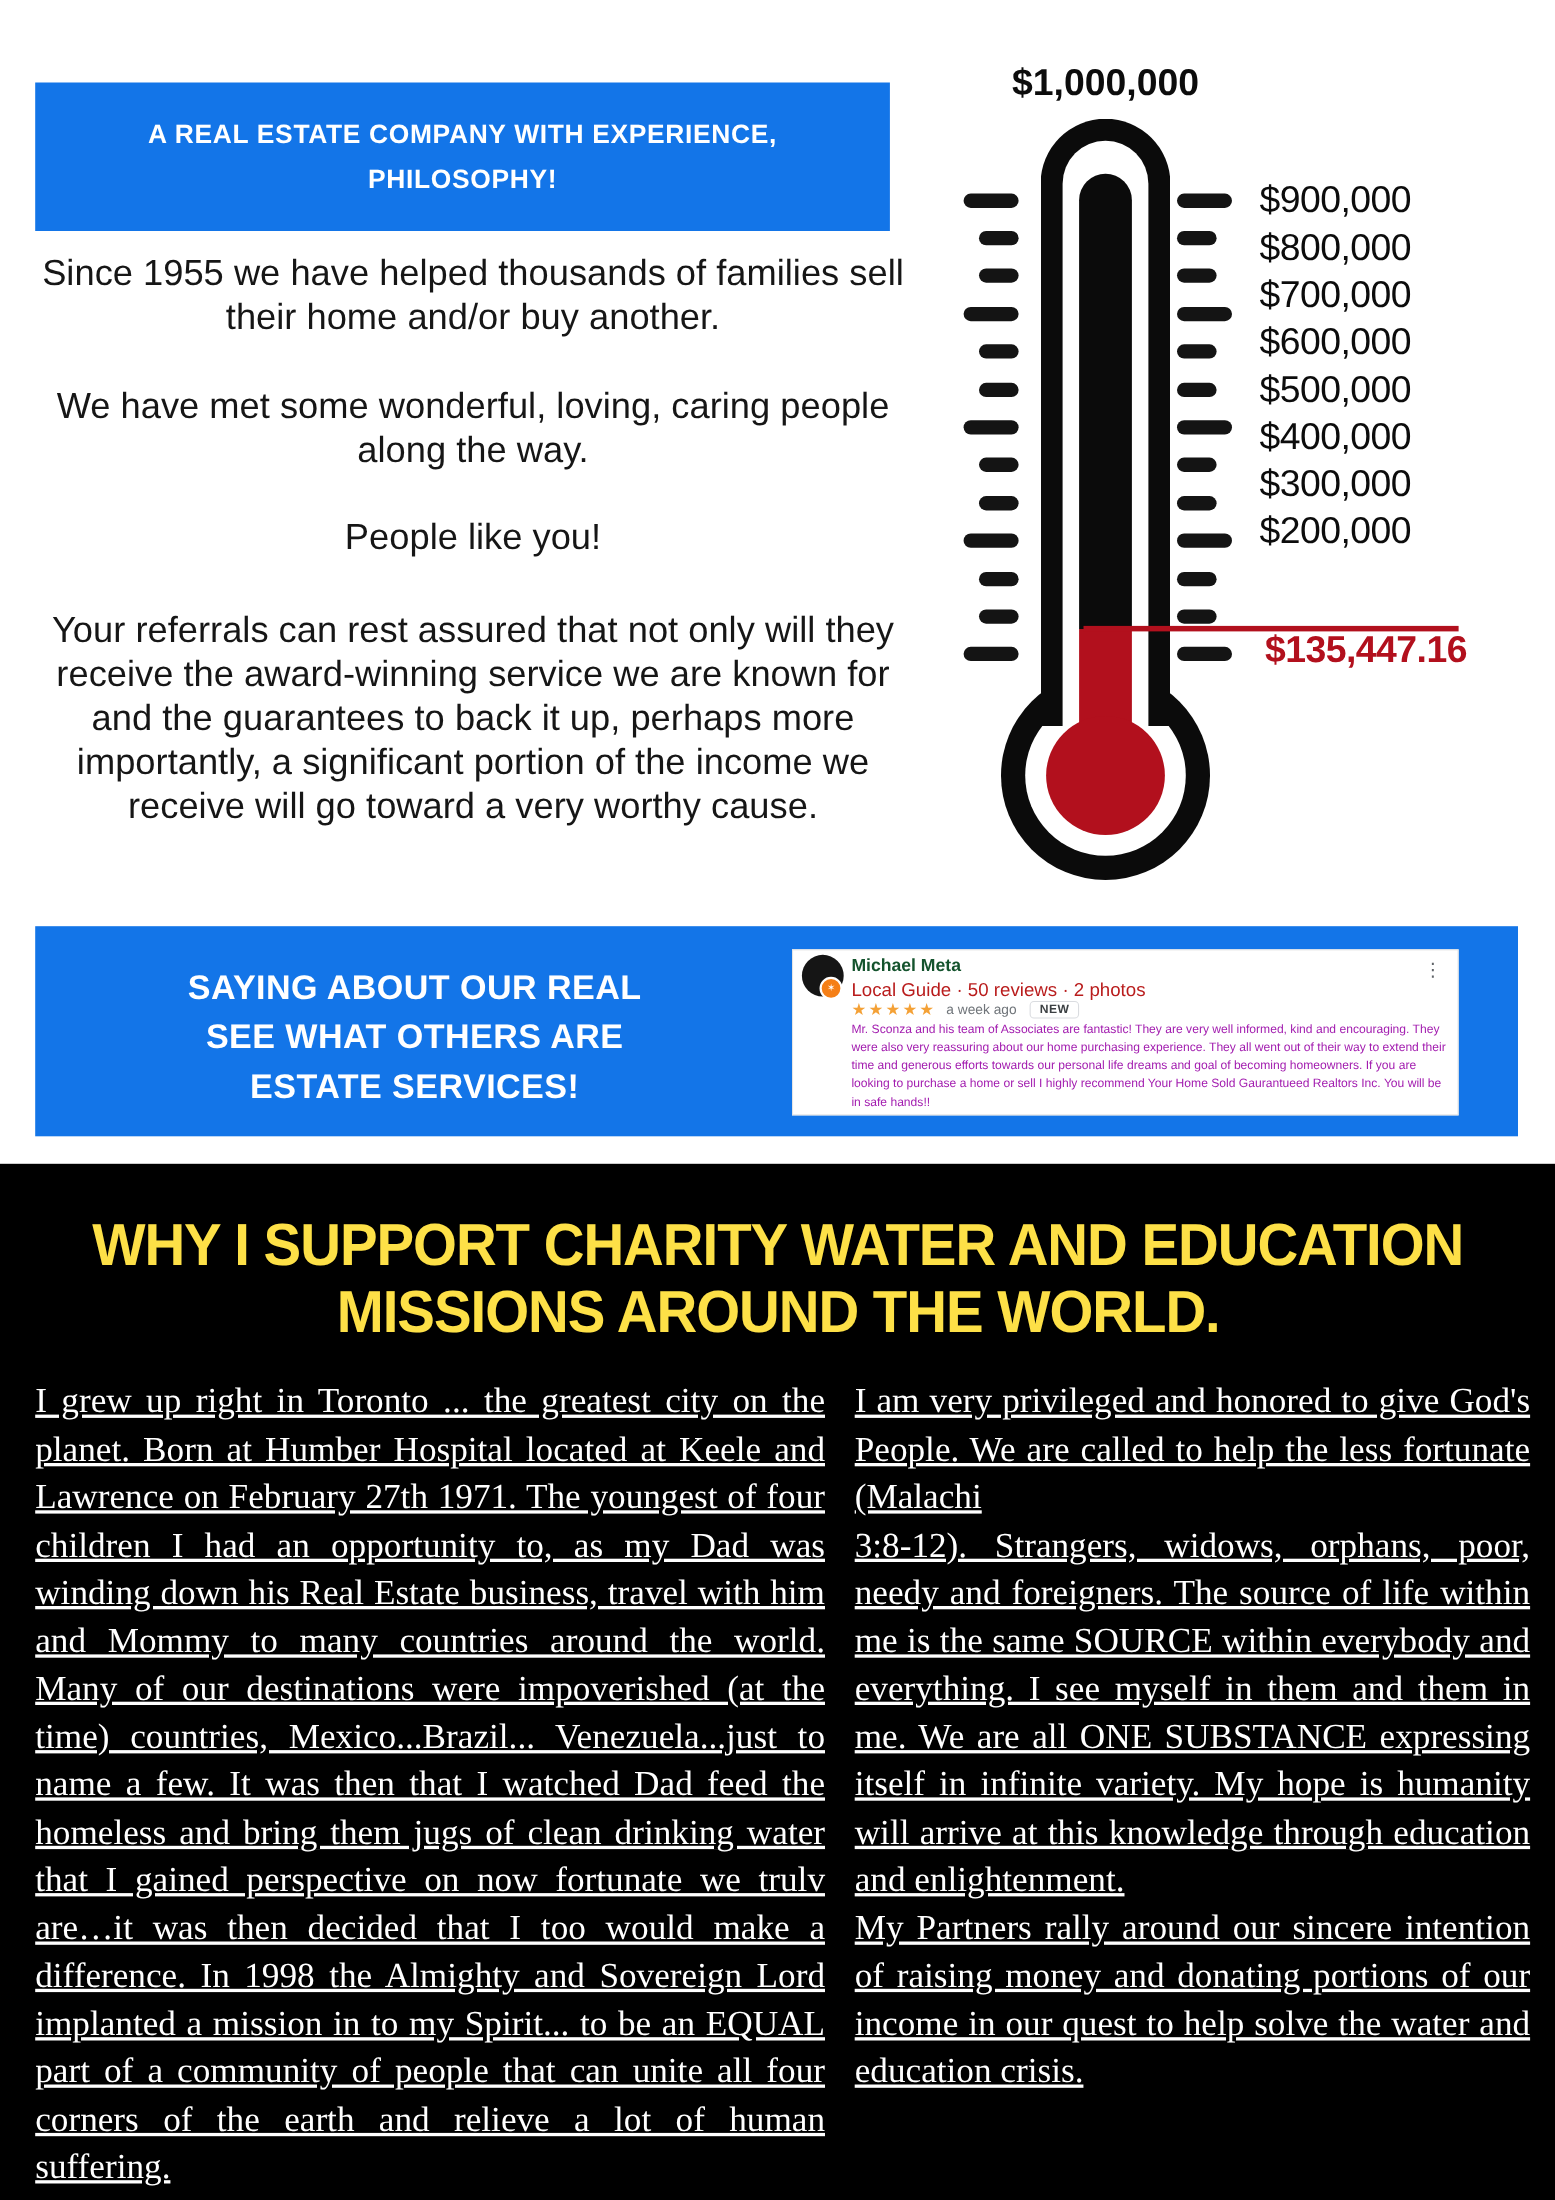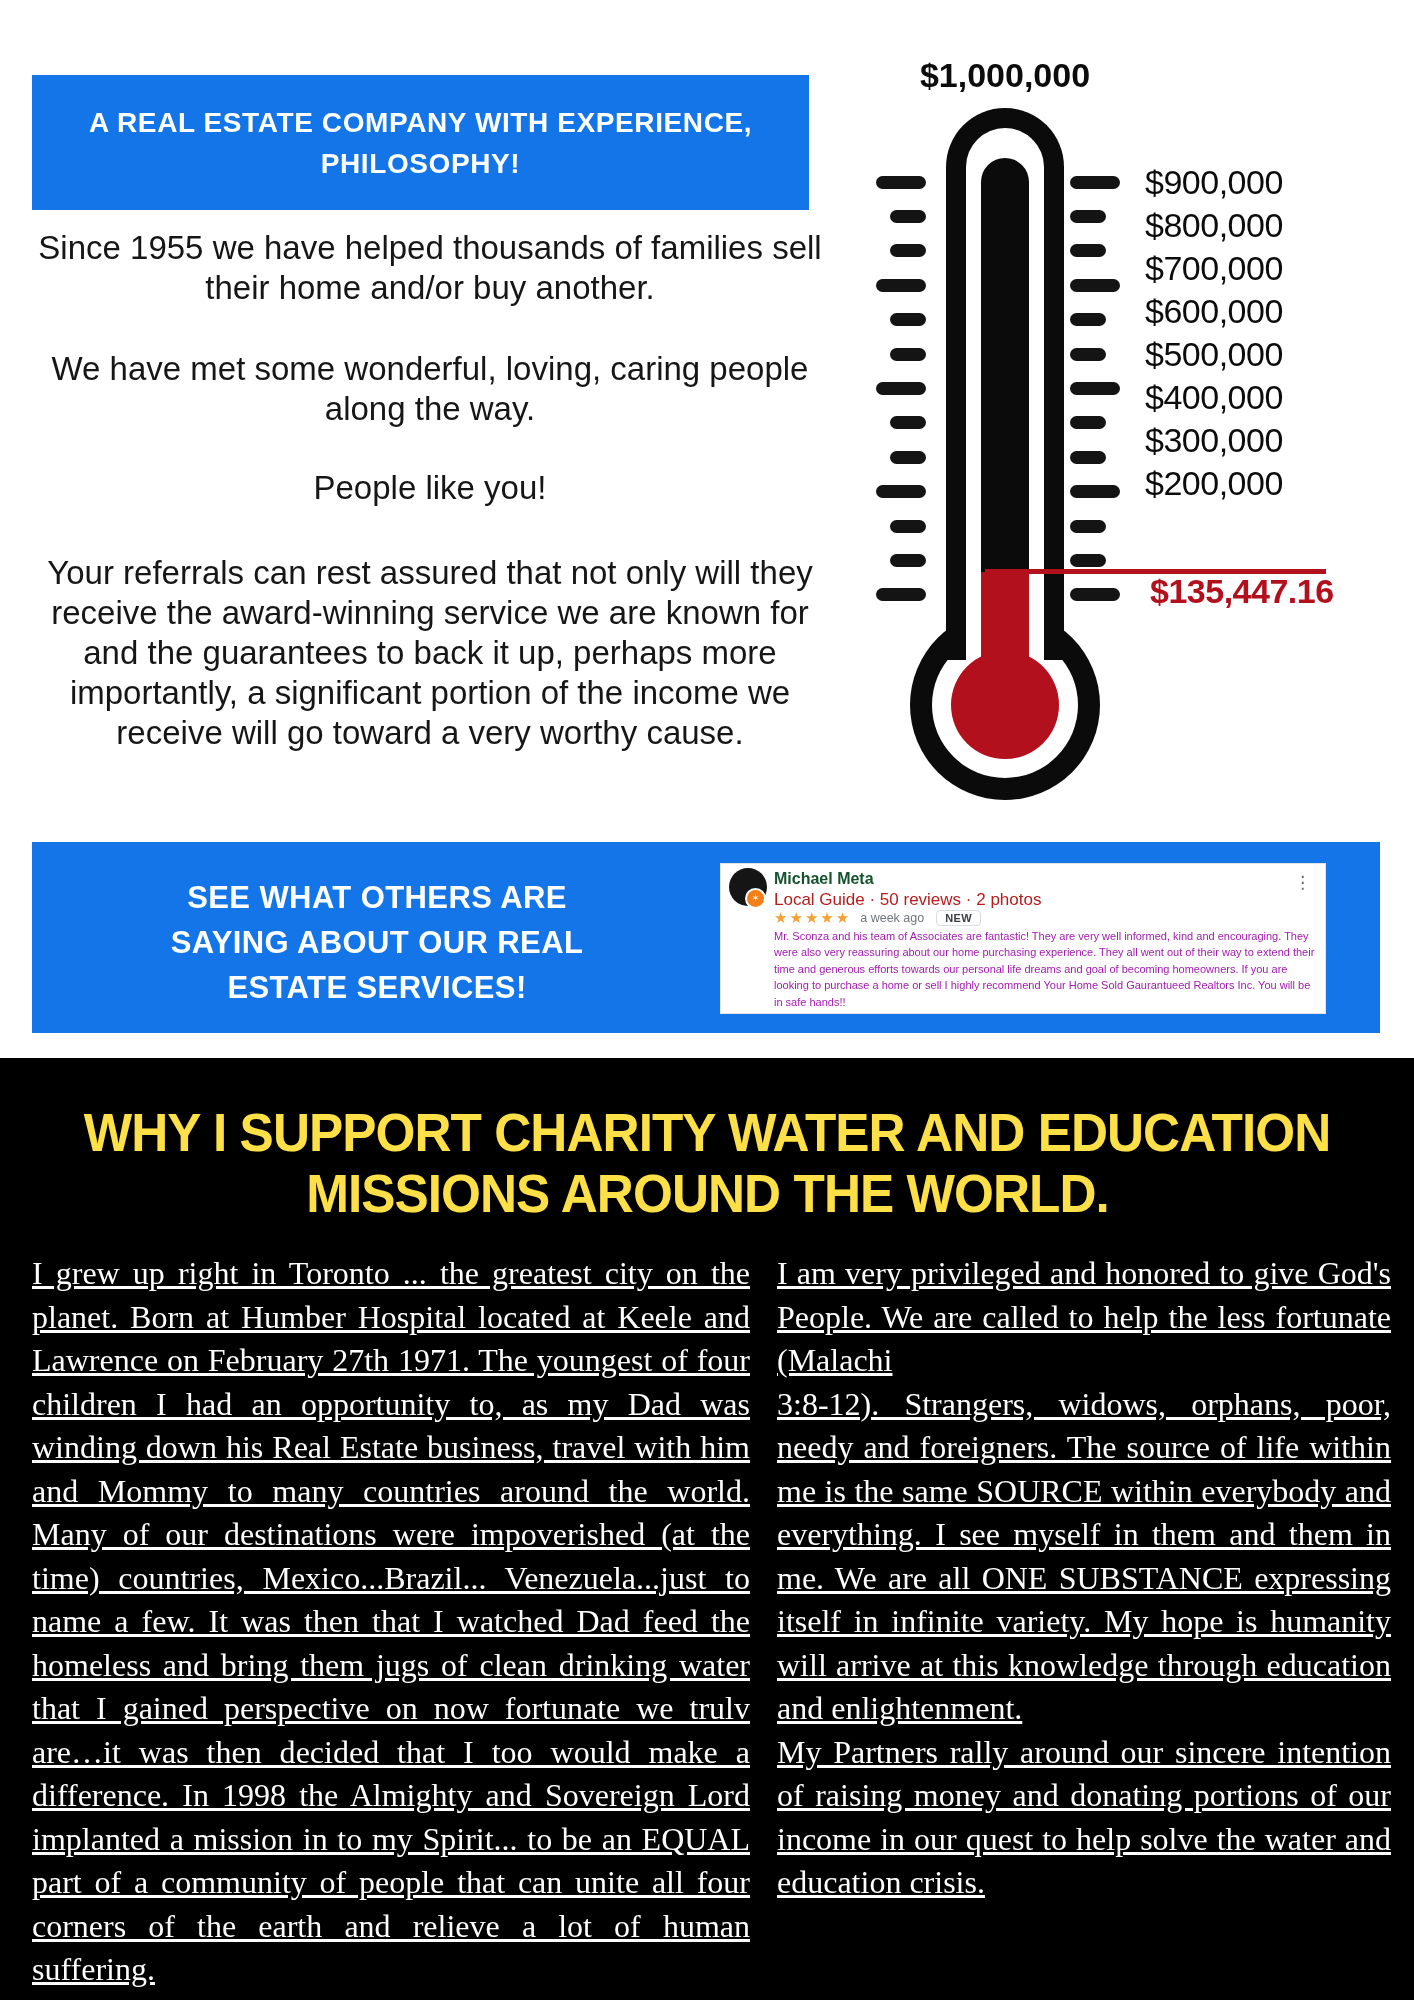--- a/index.html
+++ b/index.html
@@ -7,21 +7,21 @@
     position:relative;width:1414px;height:2000px;background:#ffffff;
     font-family:"Liberation Sans","DejaVu Sans",sans-serif;overflow:hidden;
   }
   .abs{position:absolute;}
   
   #blue-banner-1{
     left:32px;top:75px;width:777px;height:135px;background:#1375e8;
     display:flex;flex-direction:column;justify-content:center;align-items:center;
   }
   #blue-banner-1 .bl{
-    color:#ffffff;font-weight:700;font-size:28px;line-height:41px;
+    color:#ffffff;font-weight:700;font-size:24px;line-height:41px;
     letter-spacing:0.6px;text-align:center;white-space:nowrap;
   }
   .intro-p{
     left:25px;width:810px;text-align:center;color:#161616;
     font-size:33px;line-height:40px;font-weight:400;
   }
   
   #goal-label{left:855px;top:56px;width:300px;text-align:center;
     font-size:34px;font-weight:700;color:#0c0c0c;}
   #tube-outer{
@@ -151,22 +151,22 @@
   <div class="scale-label" style="top:334px;">$500,000</div>
   <div class="scale-label" style="top:377px;">$400,000</div>
   <div class="scale-label" style="top:420px;">$300,000</div>
   <div class="scale-label" style="top:463px;">$200,000</div>
 
   <div id="current-line" class="abs"></div>
   <div id="current-label" class="abs">$135,447.16</div>
 
   <div id="blue-banner-2" class="abs">
     <div id="banner2-title">
+      <div>SAYING ABOUT OUR REAL</div>
       <div>SEE WHAT OTHERS ARE</div>
-      <div>SAYING ABOUT OUR REAL</div>
       <div>ESTATE SERVICES!</div>
     </div>
 
     <div id="review-card">
       <div id="avatar"></div>
       <div id="avatar-badge">✶</div>
       <div id="reviewer-name">Michael Meta</div>
       <div id="reviewer-meta">Local Guide · 50 reviews · 2 photos</div>
       <div id="star-row">
         <span id="stars">★★★★★</span>

